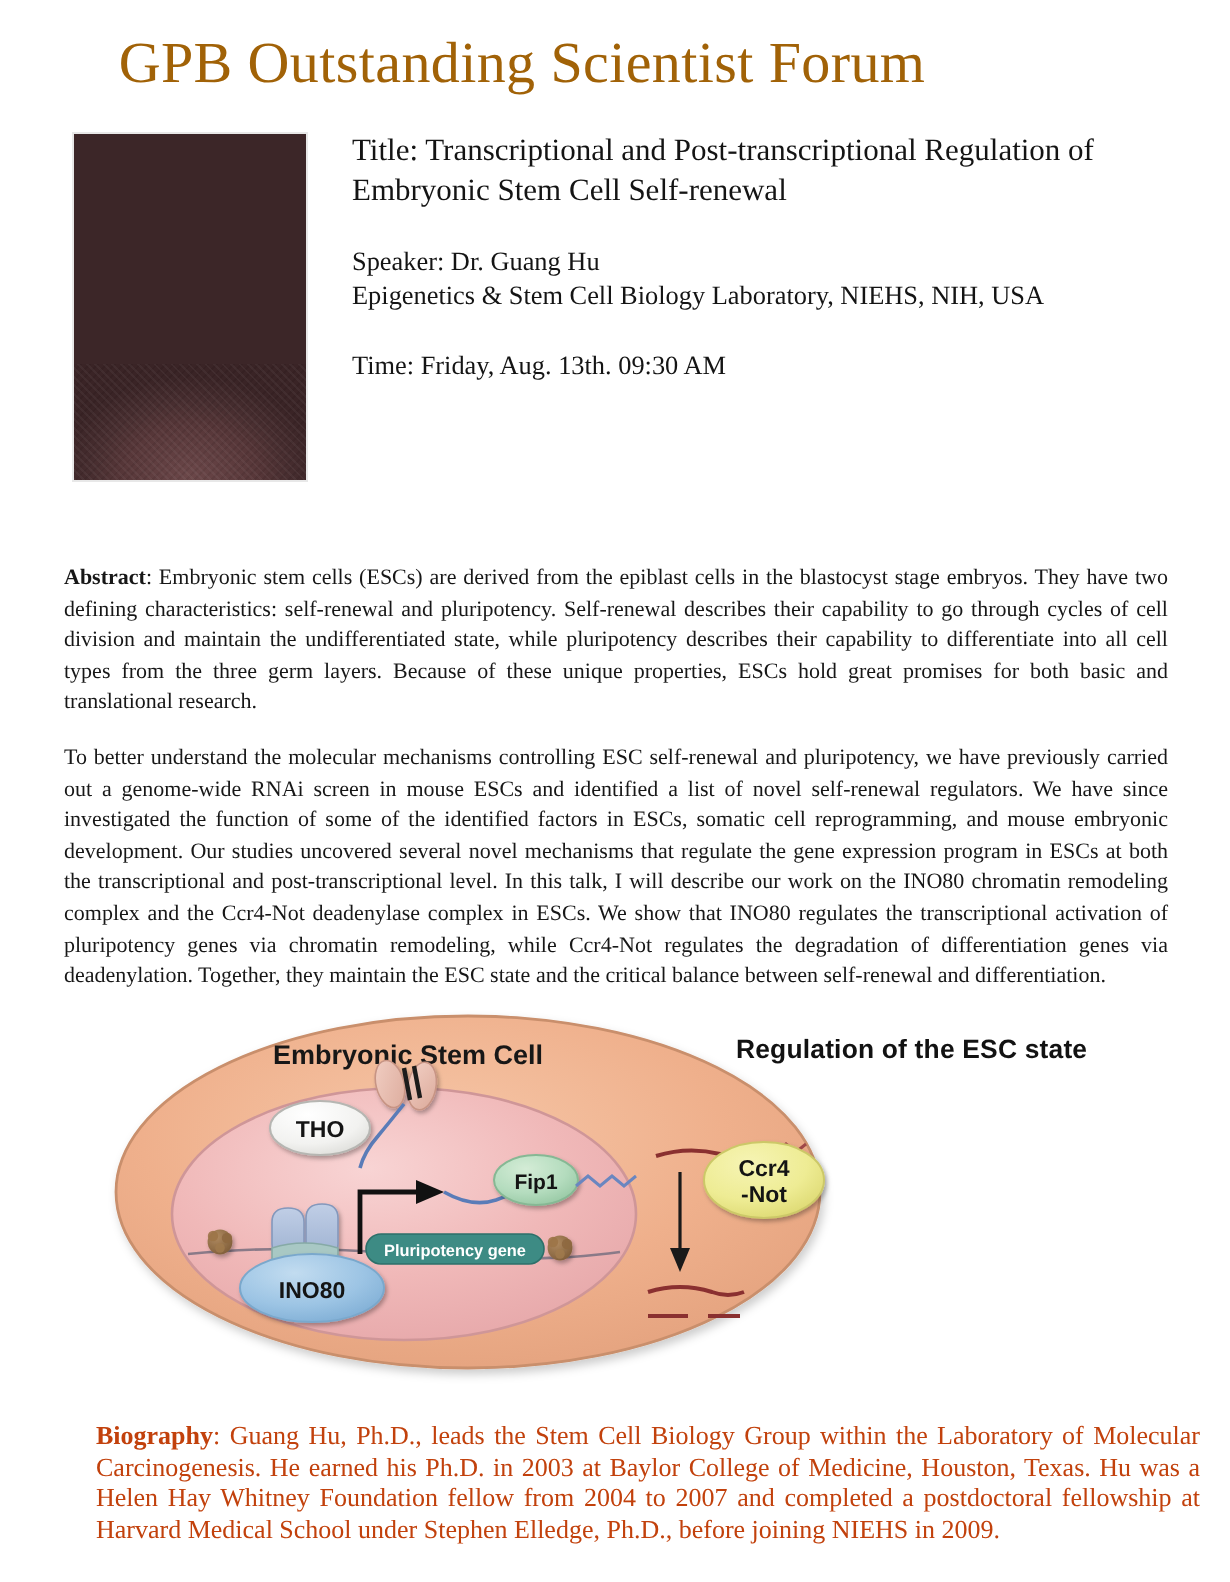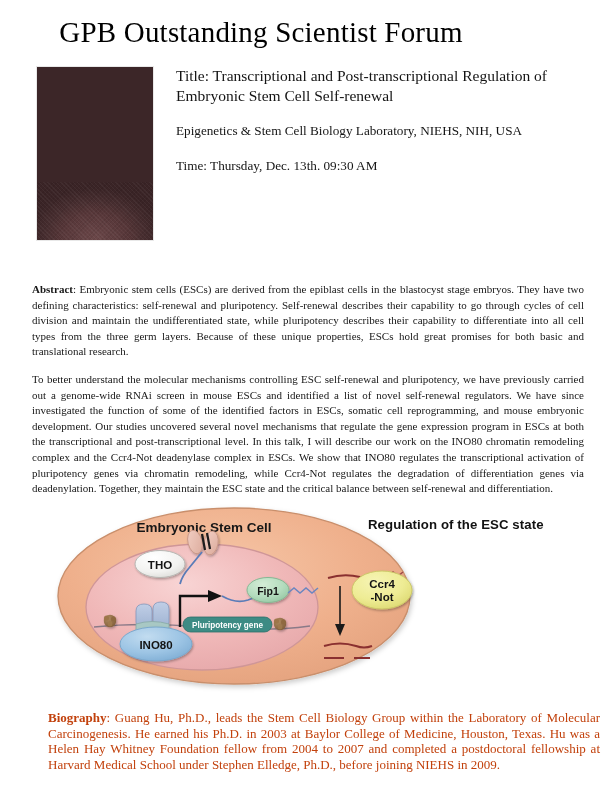--- a/index.html
+++ b/index.html
@@ -19,21 +19,21 @@
   
   .page-title {
     position: absolute;
     top: 16px;
     left: 0;
     width: 522px;
     text-align: center;
     font-family: "Liberation Serif", serif;
     font-size: 29px;
     letter-spacing: 0.2px;
-    color: #000000;
+    color: #a16207;
   }
 
   
   .header-row {
     position: absolute;
     top: 66px;
     left: 0;
     width: 615px;
     height: 185px;
   }
@@ -169,25 +169,26 @@
 
   <div class="speaker-photo">
     <div class="photo-shoulders"></div>
     <div class="photo-texture"></div>
   </div>
 
   <div class="talk-details">
     <div class="talk-title">Title: Transcriptional and Post-transcriptional Regulation of Embryonic Stem Cell Self-renewal</div>
 
     <div class="talk-meta">
+      <div>Speaker: Dr. Guang Hu</div>
       <div>Epigenetics &amp; Stem Cell Biology Laboratory, NIEHS, NIH, USA</div>
     </div>
 
     <div class="talk-logistics">
-      <div>Time:  Thursday, Dec. 13th. 09:30 AM</div>
+      <div>Time:  Friday, Aug. 13th. 09:30 AM</div>
     </div>
   </div>
 </div>
 
 <div class="abstract">
   <p><span class="lead-label">Abstract</span><span>: Embryonic stem cells (ESCs) are derived from the epiblast cells in the blastocyst stage embryos. They have two defining characteristics: self-renewal and pluripotency. Self-renewal describes their capability to go through cycles of cell division and maintain the undifferentiated state, while pluripotency describes their capability to differentiate into all cell types from the three germ layers. Because of these unique properties, ESCs hold great promises for both basic and translational research.</span></p>
   <p>To better understand the molecular mechanisms controlling ESC self-renewal and pluripotency, we have previously carried out a genome-wide RNAi screen in mouse ESCs and identified a list of novel self-renewal regulators. We have since investigated the function of some of the identified factors in ESCs, somatic cell reprogramming, and mouse embryonic development. Our studies uncovered several novel mechanisms that regulate the gene expression program in ESCs at both the transcriptional and post-transcriptional level. In this talk, I will describe our work on the INO80 chromatin remodeling complex and the Ccr4-Not deadenylase complex in ESCs. We show that INO80 regulates the transcriptional activation of pluripotency genes via chromatin remodeling, while Ccr4-Not regulates the degradation of differentiation genes via deadenylation. Together, they maintain the ESC state and the critical balance between self-renewal and differentiation.</p>
 </div>
 
 <div class="figure-area">

